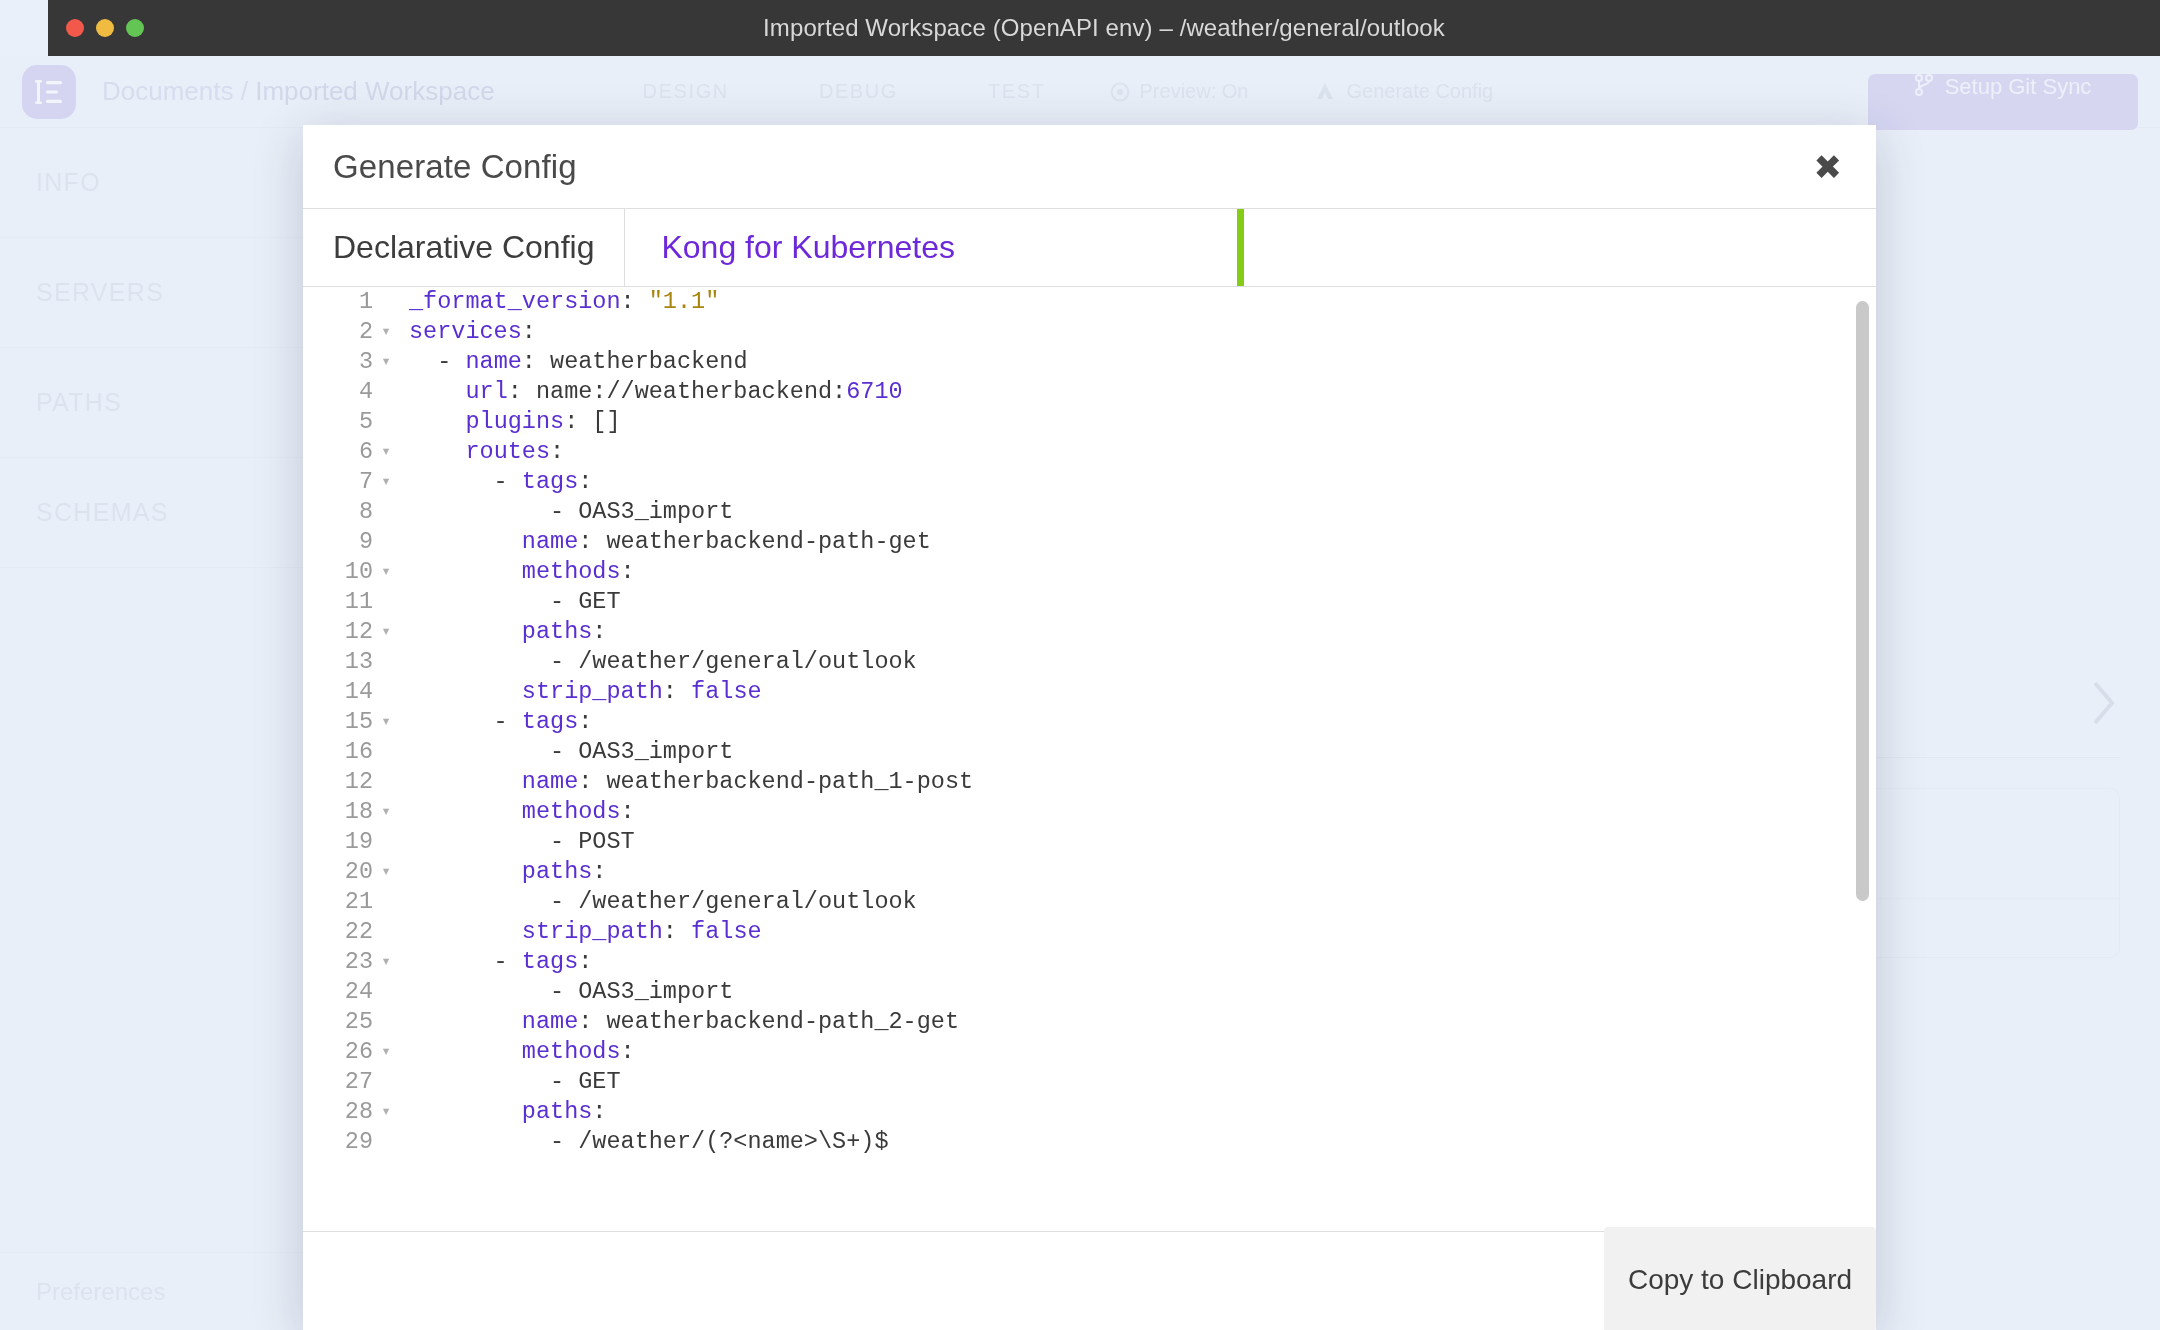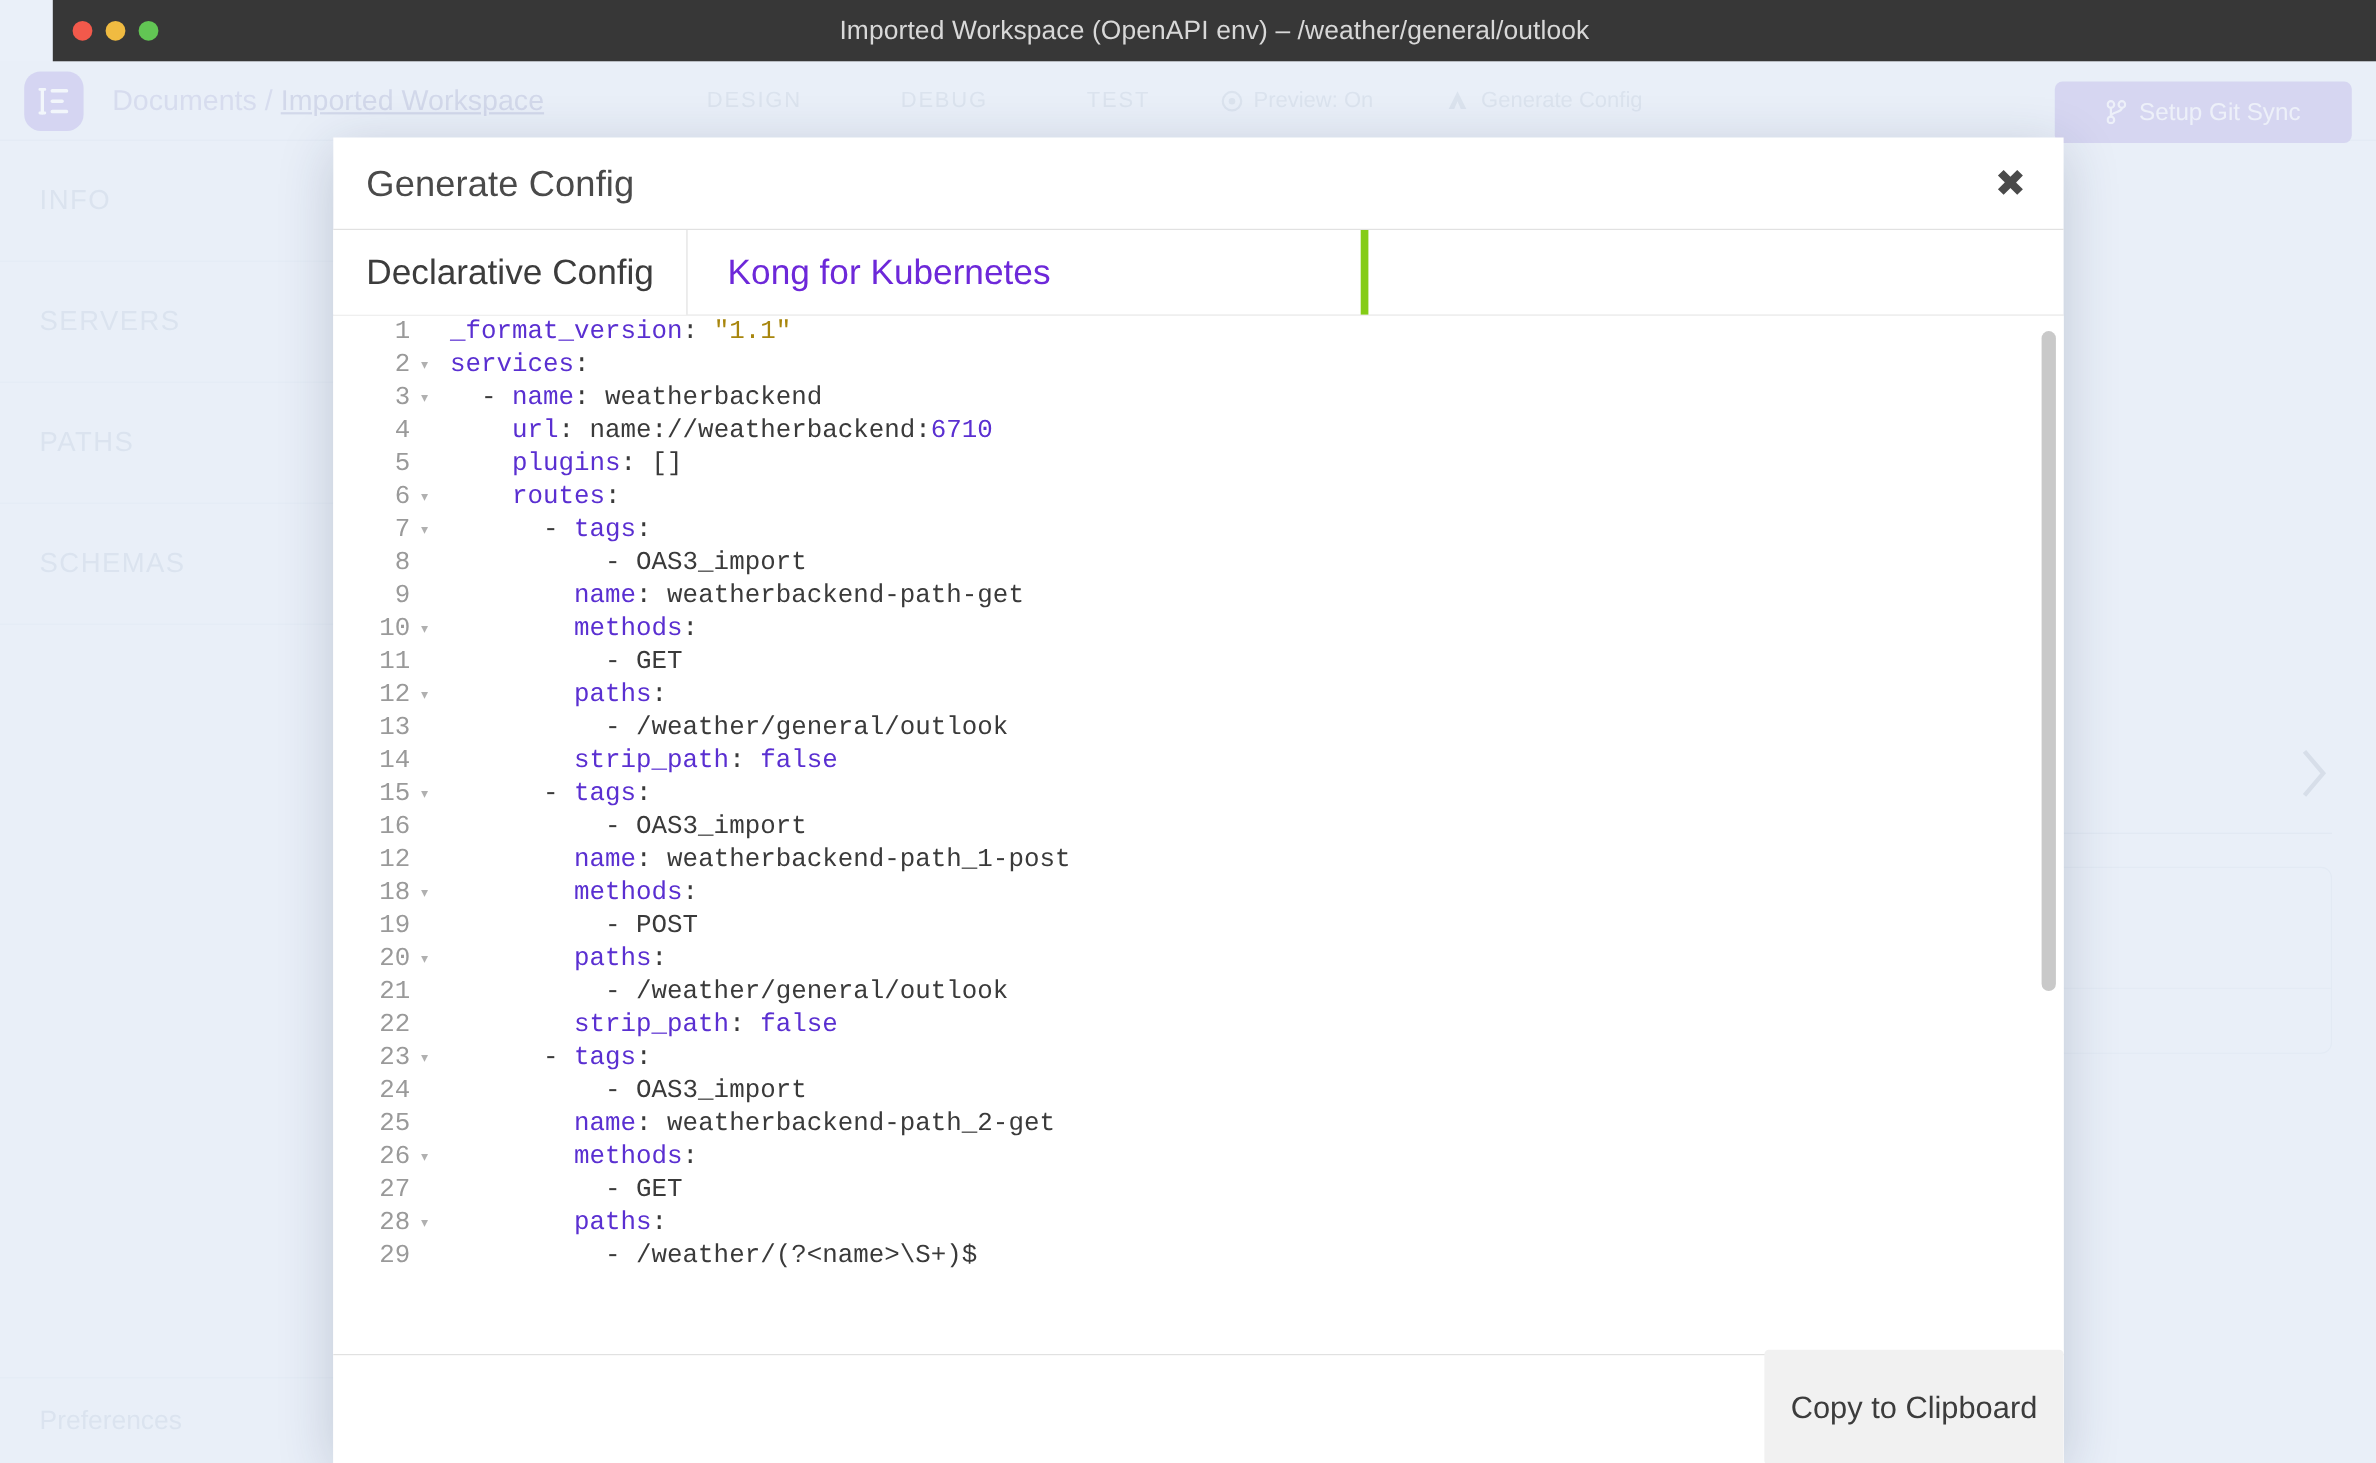--- a/index.html
+++ b/index.html
@@ -49,37 +49,37 @@
     width: 54px; height: 54px; border-radius: 15px;
     background: #bfb7ea;
     display: flex; align-items: center; justify-content: center;
     flex: 0 0 auto;
   }
   #logo-tile svg { display: block; }
   #breadcrumb {
     margin-left: 26px;
     font-size: 26px; color: #c3c6e3; white-space: nowrap;
   }
-  #breadcrumb .crumb-strong { color: #b9bcd9; text-decoration: underline; }
+  #breadcrumb .crumb-strong { color: #b9bcd9; }
   #header-tabs {
     margin-left: 148px;
     display: flex; align-items: center; gap: 90px;
     font-size: 20px; letter-spacing: 1.6px; color: #ccd4e2;
   }
   #header-actions {
     margin-left: 64px;
     display: flex; align-items: center; gap: 66px;
     font-size: 20px; color: #ccd4e2; white-space: nowrap;
   }
   .hdr-action { display: flex; align-items: center; gap: 10px; }
   #git-sync-btn {
     position: absolute; right: 22px; top: 18px;
     width: 270px; height: 56px; border-radius: 7px;
     background: #c1b9e8; color: #f4f2fb;
-    display: flex; align-items: center; justify-content: center; gap: 12px;
+    display: flex; justify-content: center; gap: 12px;
     font-size: 22px;
   }
 
   
   #bg-sidebar {
     position: absolute; top: 72px; left: 0; width: 730px; bottom: 0;
     border-right: 1px solid #dde4ef;
   }
   .bg-nav-item {
     height: 110px;

